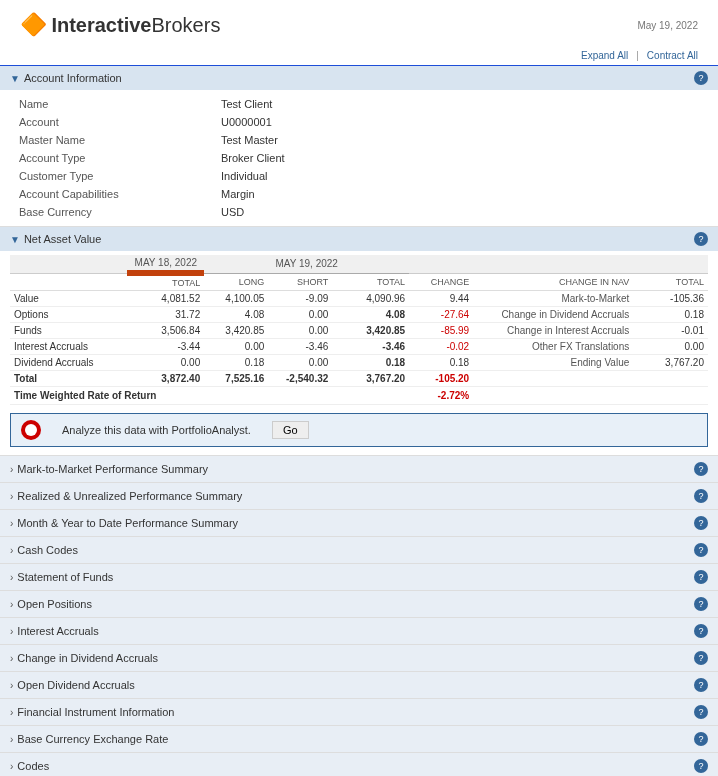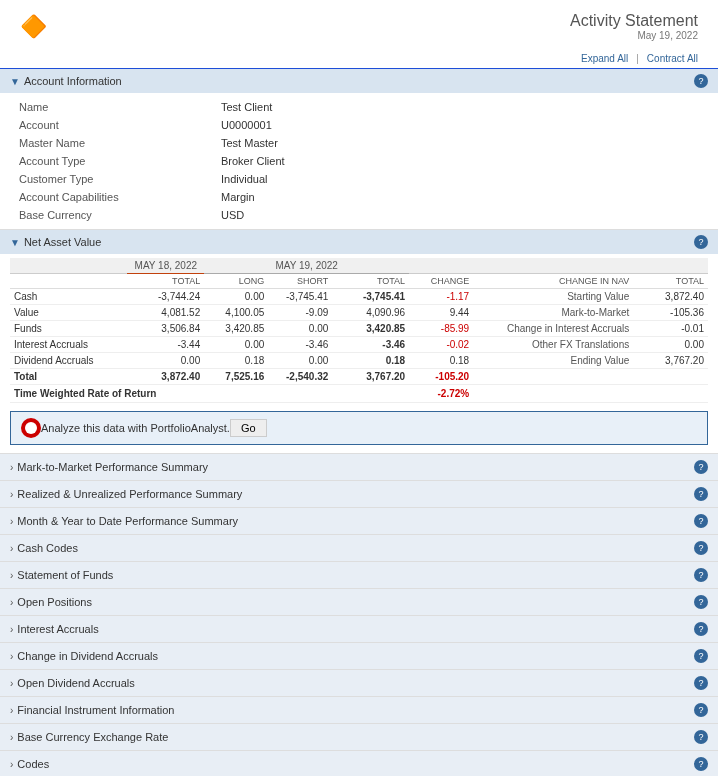--- a/index.html
+++ b/index.html
@@ -30,40 +30,42 @@
     .account-info-table tr td:last-child { color: #333; }
     .nav-table { width: 100%; border-collapse: collapse; font-size: 10px; }
     .nav-table th { text-align: right; padding: 2px 4px; font-weight: normal; color: #555; border-bottom: 1px solid #ddd; white-space: nowrap; }
     .nav-table th.left { text-align: left; }
     .nav-table td { text-align: right; padding: 2px 4px; border-bottom: 1px solid #eee; white-space: nowrap; }
     .nav-table td.left { text-align: left; }
     .nav-table .date-header { background: #f0f0f0; }
     .nav-table .date-header th { text-align: center; border-bottom: 1px solid #ccc; }
     .nav-table .subheader th { font-size: 9px; color: #555; }
 
-    .portfolio-bar { background: #e8f0f8; border: 1px solid #336699; margin: 8px 10px; padding: 6px 10px; display: flex; align-items: center; gap: 0; font-size: 11px; }
+    .portfolio-bar { background: #e8f0f8; border: 1px solid #336699; margin: 8px 10px; padding: 6px 10px; display: flex; align-items: center; gap: 21px; font-size: 11px; }
     .portfolio-icon { width: 20px; height: 20px; border-radius: 50%; background: #cc0000; display: flex; align-items: center; justify-content: center; }
     .portfolio-icon-inner { width: 12px; height: 12px; border-radius: 50%; background: white; }
     .go-btn { padding: 2px 10px; background: #eee; border: 1px solid #ccc; cursor: pointer; font-size: 11px; }
 
     .collapsible-section { border-bottom: 1px solid #ddd; }
     .collapsible-header { background: #e8eef5; padding: 6px 10px; display: flex; justify-content: space-between; align-items: center; cursor: pointer; }
     .collapsible-header-text { color: #333; font-size: 11px; display: flex; align-items: center; gap: 4px; }
     .collapsible-chevron { color: #555; font-size: 10px; }
     .colspan-border { border-bottom: 1px solid #aaa; }
   </style>
 </head>
 <body>
 
 <div class="header">
   <div class="logo">
     <span class="logo-flame">🔶</span>
+    <span class="logo-text">
+      <span>Interactive</span><span style="font-weight:normal;">Brokers</span>
+    </span>
   </div>
   <div class="header-right">
-    <div class="title">Activity Statement</div>
     <div class="date">May 19, 2022</div>
   </div>
 </div>
 
 <div class="expand-bar">
   <a>Expand All</a>
   <span>|</span>
   <a>Contract All</a>
 </div>
 
@@ -126,57 +128,57 @@
         <col style="width:60px;">
         <col style="width:60px;">
         <col style="width:72px;">
         <col style="width:60px;">
         <col style="width:150px;">
         <col style="width:70px;">
       </colgroup>
       <thead>
         <tr class="date-header">
           <th></th>
-          <th colspan="1" class="colspan-border" style="text-align:center; border-bottom:1px solid #c2410c;">MAY 18, 2022</th>
+          <th colspan="1" class="colspan-border" style="text-align:center; border-bottom:6px solid #c2410c;">MAY 18, 2022</th>
           <th colspan="3" class="colspan-border" style="text-align:center; border-bottom:1px solid #aaa;">MAY 19, 2022</th>
           <th></th>
           <th></th>
           <th></th>
         </tr>
         <tr class="subheader">
           <th class="left"></th>
           <th>TOTAL</th>
           <th>LONG</th>
           <th>SHORT</th>
           <th>TOTAL</th>
           <th>CHANGE</th>
           <th>CHANGE IN NAV</th>
           <th>TOTAL</th>
         </tr>
       </thead>
       <tbody id="nav-tbody">
-      <tr>
-      <td class="left" style="">Cash</td>
-      <td>-3,744.24</td>
-      <td>0.00</td>
-      <td>-3,745.41</td>
-      <td style="font-weight:bold;">-3,745.41</td>
-      <td style="color:#cc0000;">-1.17</td>
-      <td style="color:#555;">Starting Value</td>
-      <td>3,872.40</td>
-    </tr>
           <tr>
       <td class="left" style="">Value</td>
       <td>4,081.52</td>
       <td>4,100.05</td>
       <td>-9.09</td>
       <td style="">4,090.96</td>
       <td style="">9.44</td>
       <td style="color:#555;">Mark-to-Market</td>
       <td>-105.36</td>
+    </tr>
+          <tr>
+      <td class="left" style="">Options</td>
+      <td>31.72</td>
+      <td>4.08</td>
+      <td>0.00</td>
+      <td style="font-weight:bold;">4.08</td>
+      <td style="color:#cc0000;">-27.64</td>
+      <td style="color:#555;">Change in Dividend Accruals</td>
+      <td>0.18</td>
     </tr>
           <tr>
       <td class="left" style="">Funds</td>
       <td>3,506.84</td>
       <td>3,420.85</td>
       <td>0.00</td>
       <td style="font-weight:bold;">3,420.85</td>
       <td style="color:#cc0000;">-85.99</td>
       <td style="color:#555;">Change in Interest Accruals</td>
       <td>-0.01</td>

